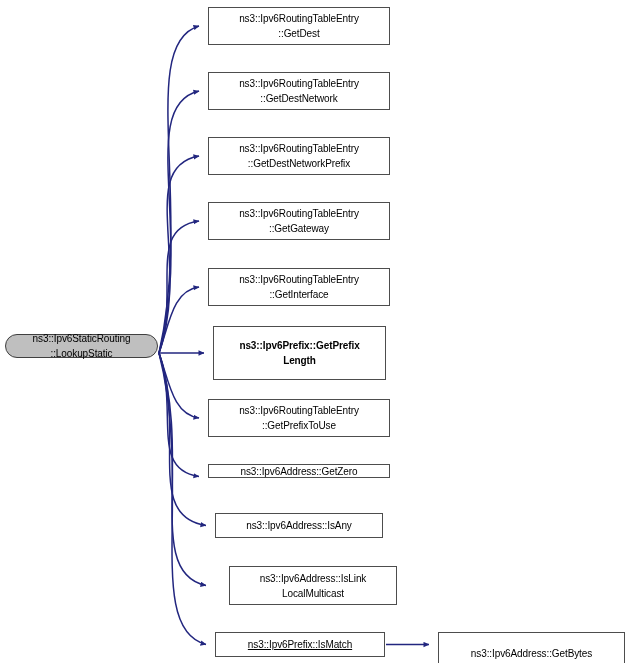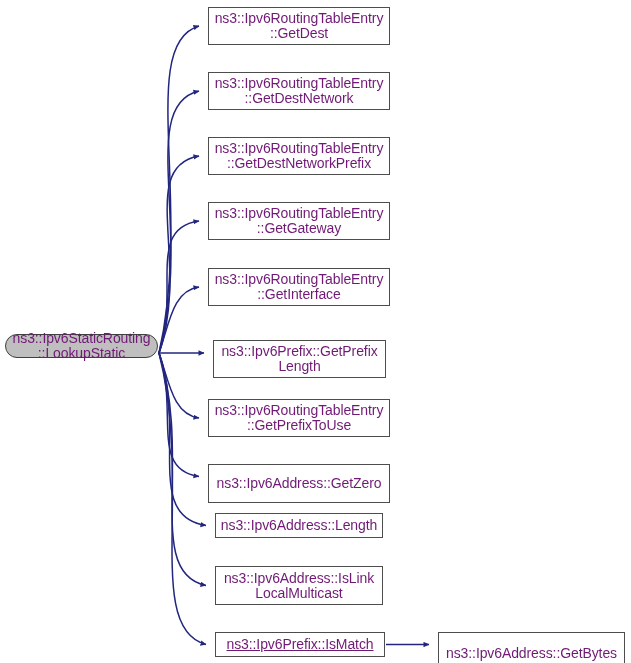--- a/index.html
+++ b/index.html
@@ -27,22 +27,22 @@
   }
   .graph-node {
     position: absolute;
     box-sizing: border-box;
     border: 1px solid #4d4d4d;
     background: #ffffff;
     display: flex;
     align-items: center;
     justify-content: center;
     text-align: center;
-    color: #701a75;
-    font-size: 14px;
+    color: #000000;
+    font-size: 10px;
     line-height: 15px;
     letter-spacing: -0.1px;
     white-space: pre-line;
     z-index: 2;
   }
   .graph-node.root-node {
     background: #bfbfbf;
     border-color: #404040;
   }
   .node-label {
@@ -79,24 +79,24 @@
       <div class="graph-node" style="left: 208px; top: 7px; width: 182px; height: 38px;"><span class="node-label">ns3::Ipv6RoutingTableEntry
 ::GetDest</span></div>
       <div class="graph-node" style="left: 208px; top: 72px; width: 182px; height: 38px;"><span class="node-label">ns3::Ipv6RoutingTableEntry
 ::GetDestNetwork</span></div>
       <div class="graph-node" style="left: 208px; top: 137px; width: 182px; height: 38px;"><span class="node-label">ns3::Ipv6RoutingTableEntry
 ::GetDestNetworkPrefix</span></div>
       <div class="graph-node" style="left: 208px; top: 202px; width: 182px; height: 38px;"><span class="node-label">ns3::Ipv6RoutingTableEntry
 ::GetGateway</span></div>
       <div class="graph-node" style="left: 208px; top: 268px; width: 182px; height: 38px;"><span class="node-label">ns3::Ipv6RoutingTableEntry
 ::GetInterface</span></div>
-      <div class="graph-node" style="left: 213px; top: 340px; width: 173px; height: 38px;"><span class="node-label">ns3::Ipv6Prefix::GetPrefix
+      <div class="graph-node" style="left: 213px; top: 326px; width: 173px; height: 54px; font-weight: bold;"><span class="node-label">ns3::Ipv6Prefix::GetPrefix
 Length</span></div>
       <div class="graph-node" style="left: 208px; top: 399px; width: 182px; height: 38px;"><span class="node-label">ns3::Ipv6RoutingTableEntry
 ::GetPrefixToUse</span></div>
-      <div class="graph-node" style="left: 208px; top: 464px; width: 182px; height: 39px;"><span class="node-label">ns3::Ipv6Address::GetZero</span></div>
-      <div class="graph-node" style="left: 215px; top: 513px; width: 168px; height: 25px;"><span class="node-label">ns3::Ipv6Address::Length</span></div>
-      <div class="graph-node" style="left: 215px; top: 566px; width: 168px; height: 39px;"><span class="node-label">ns3::Ipv6Address::IsLink
+      <div class="graph-node" style="left: 208px; top: 464px; width: 182px; height: 14px;"><span class="node-label">ns3::Ipv6Address::GetZero</span></div>
+      <div class="graph-node" style="left: 215px; top: 513px; width: 168px; height: 25px;"><span class="node-label">ns3::Ipv6Address::IsAny</span></div>
+      <div class="graph-node" style="left: 229px; top: 566px; width: 168px; height: 39px;"><span class="node-label">ns3::Ipv6Address::IsLink
 LocalMulticast</span></div>
       <div class="graph-node" style="left: 215px; top: 632px; width: 170px; height: 25px; text-decoration: underline;"><span class="node-label">ns3::Ipv6Prefix::IsMatch</span></div>
       <div class="graph-node" style="left: 438px; top: 632px; width: 187px; height: 42px;"><span class="node-label">ns3::Ipv6Address::GetBytes</span></div>
     </div>
 </div>
 
 </body></html>

